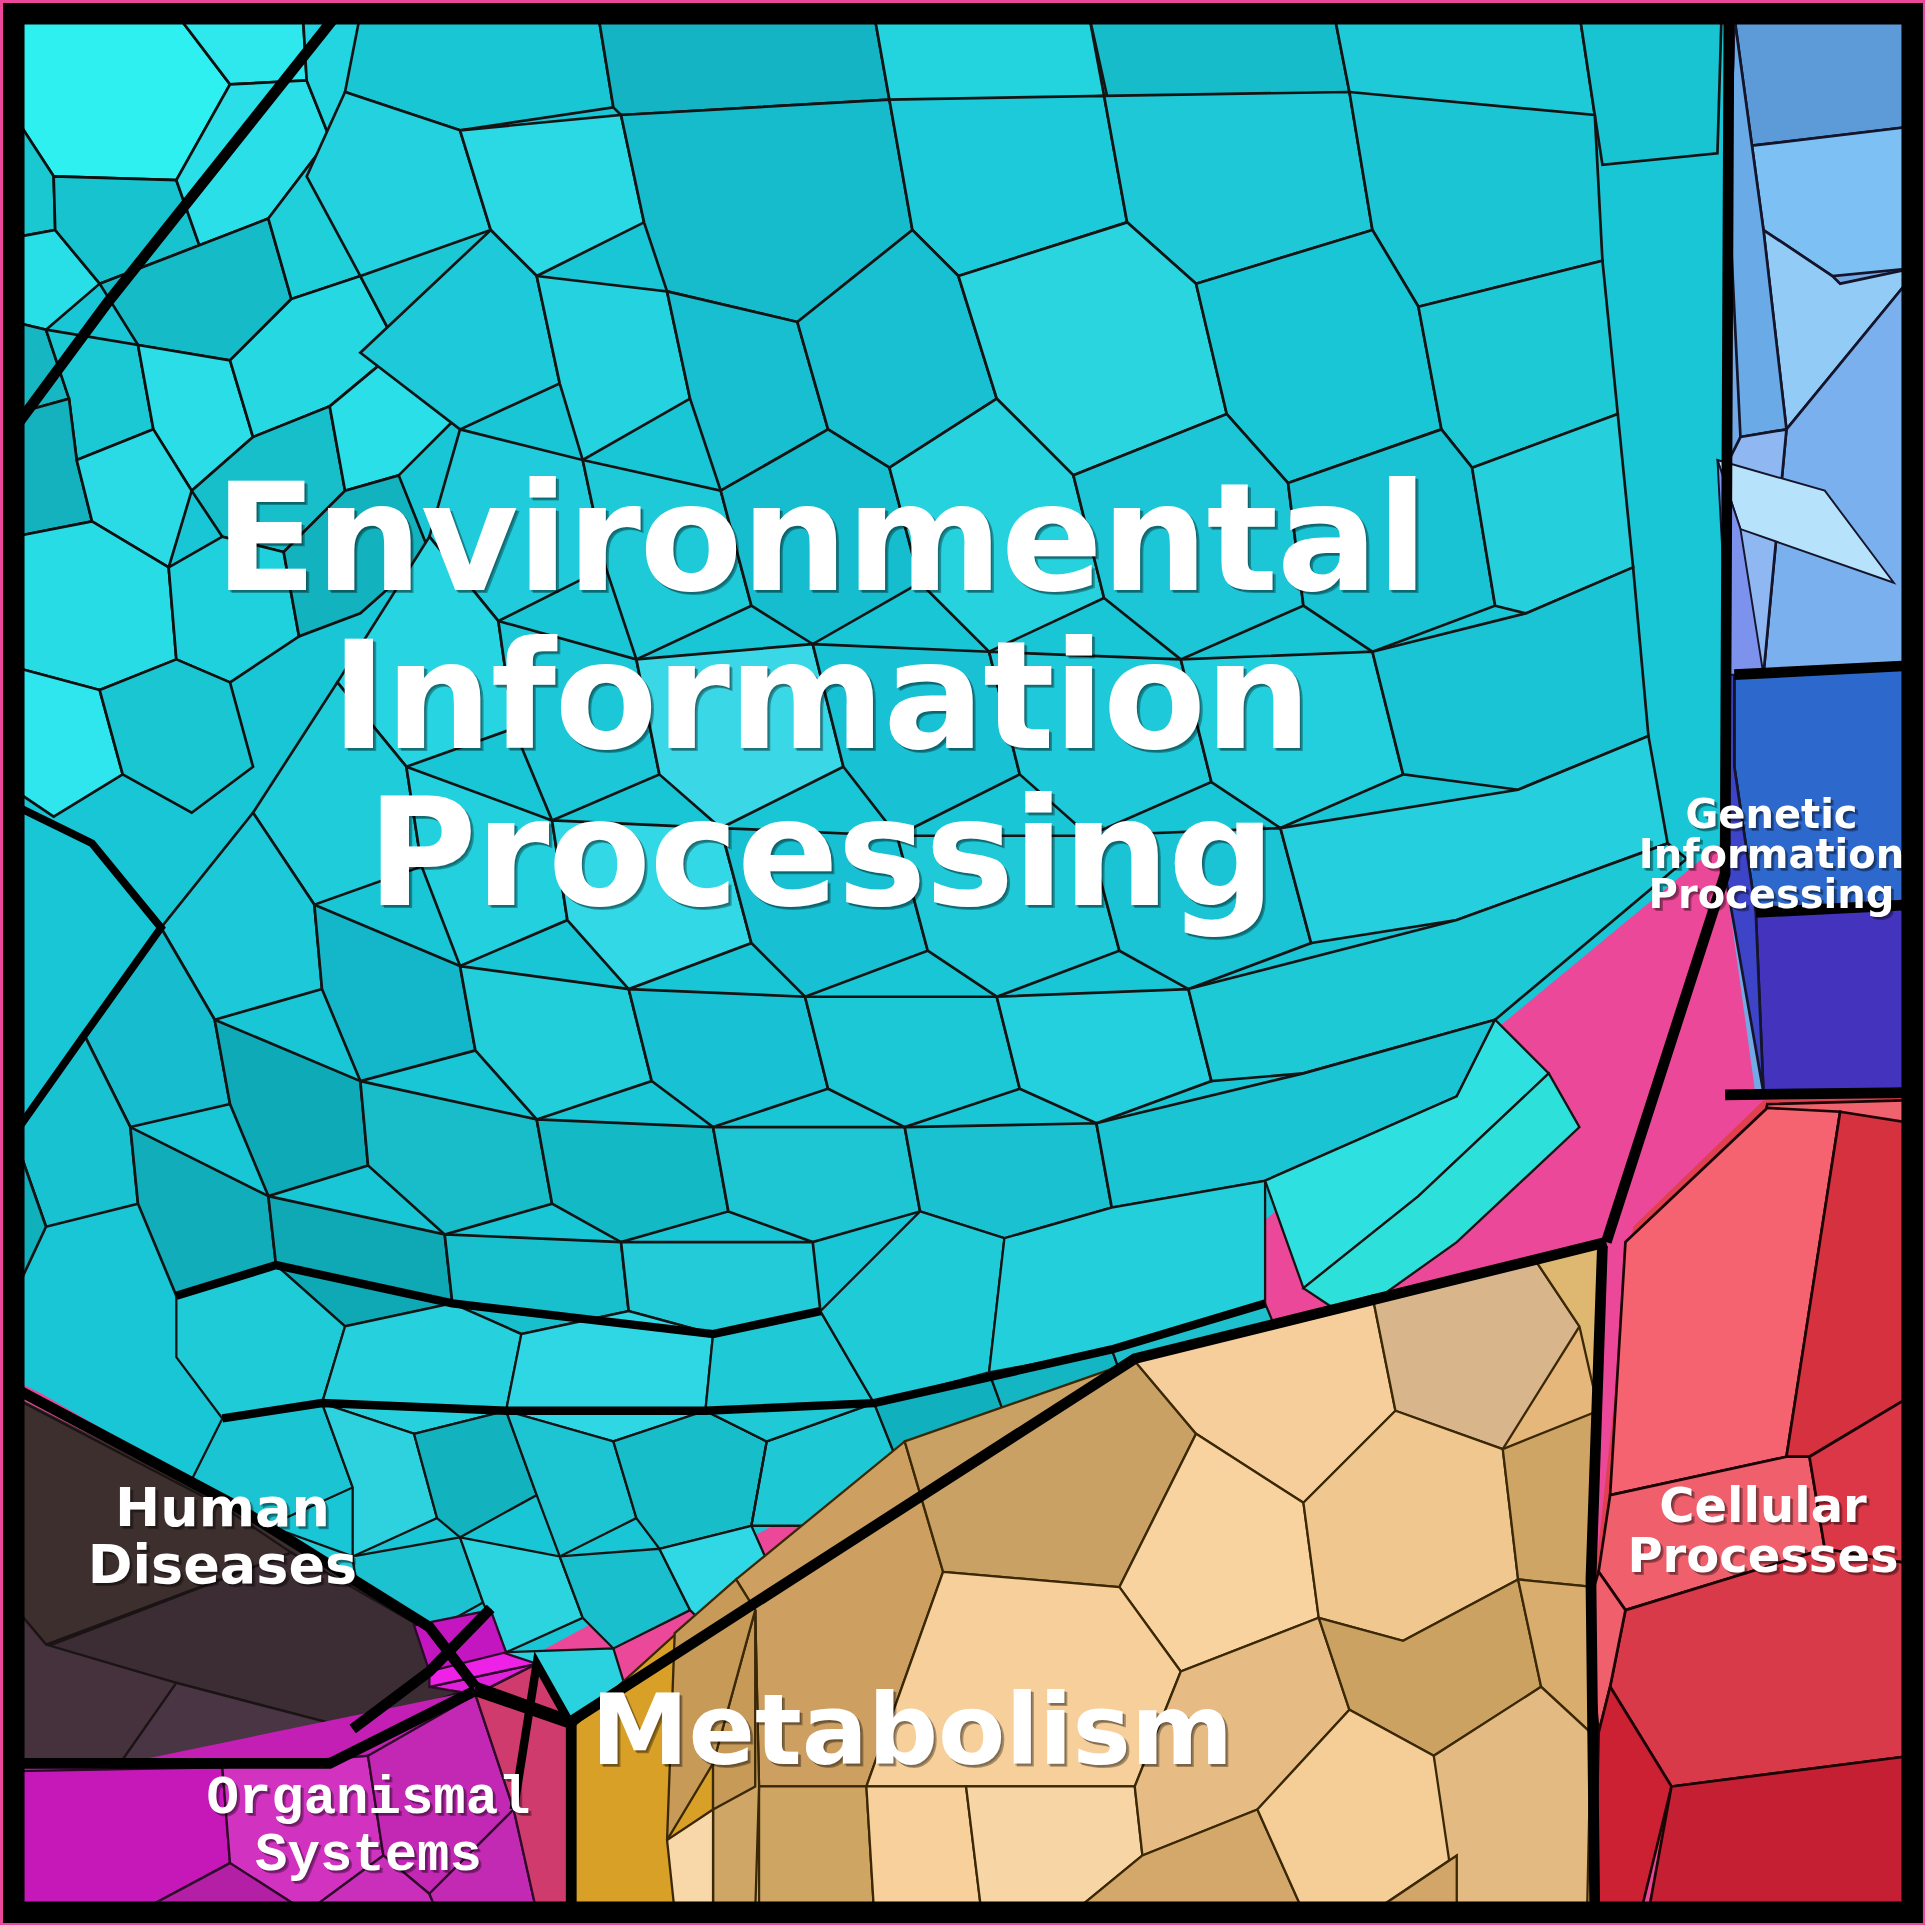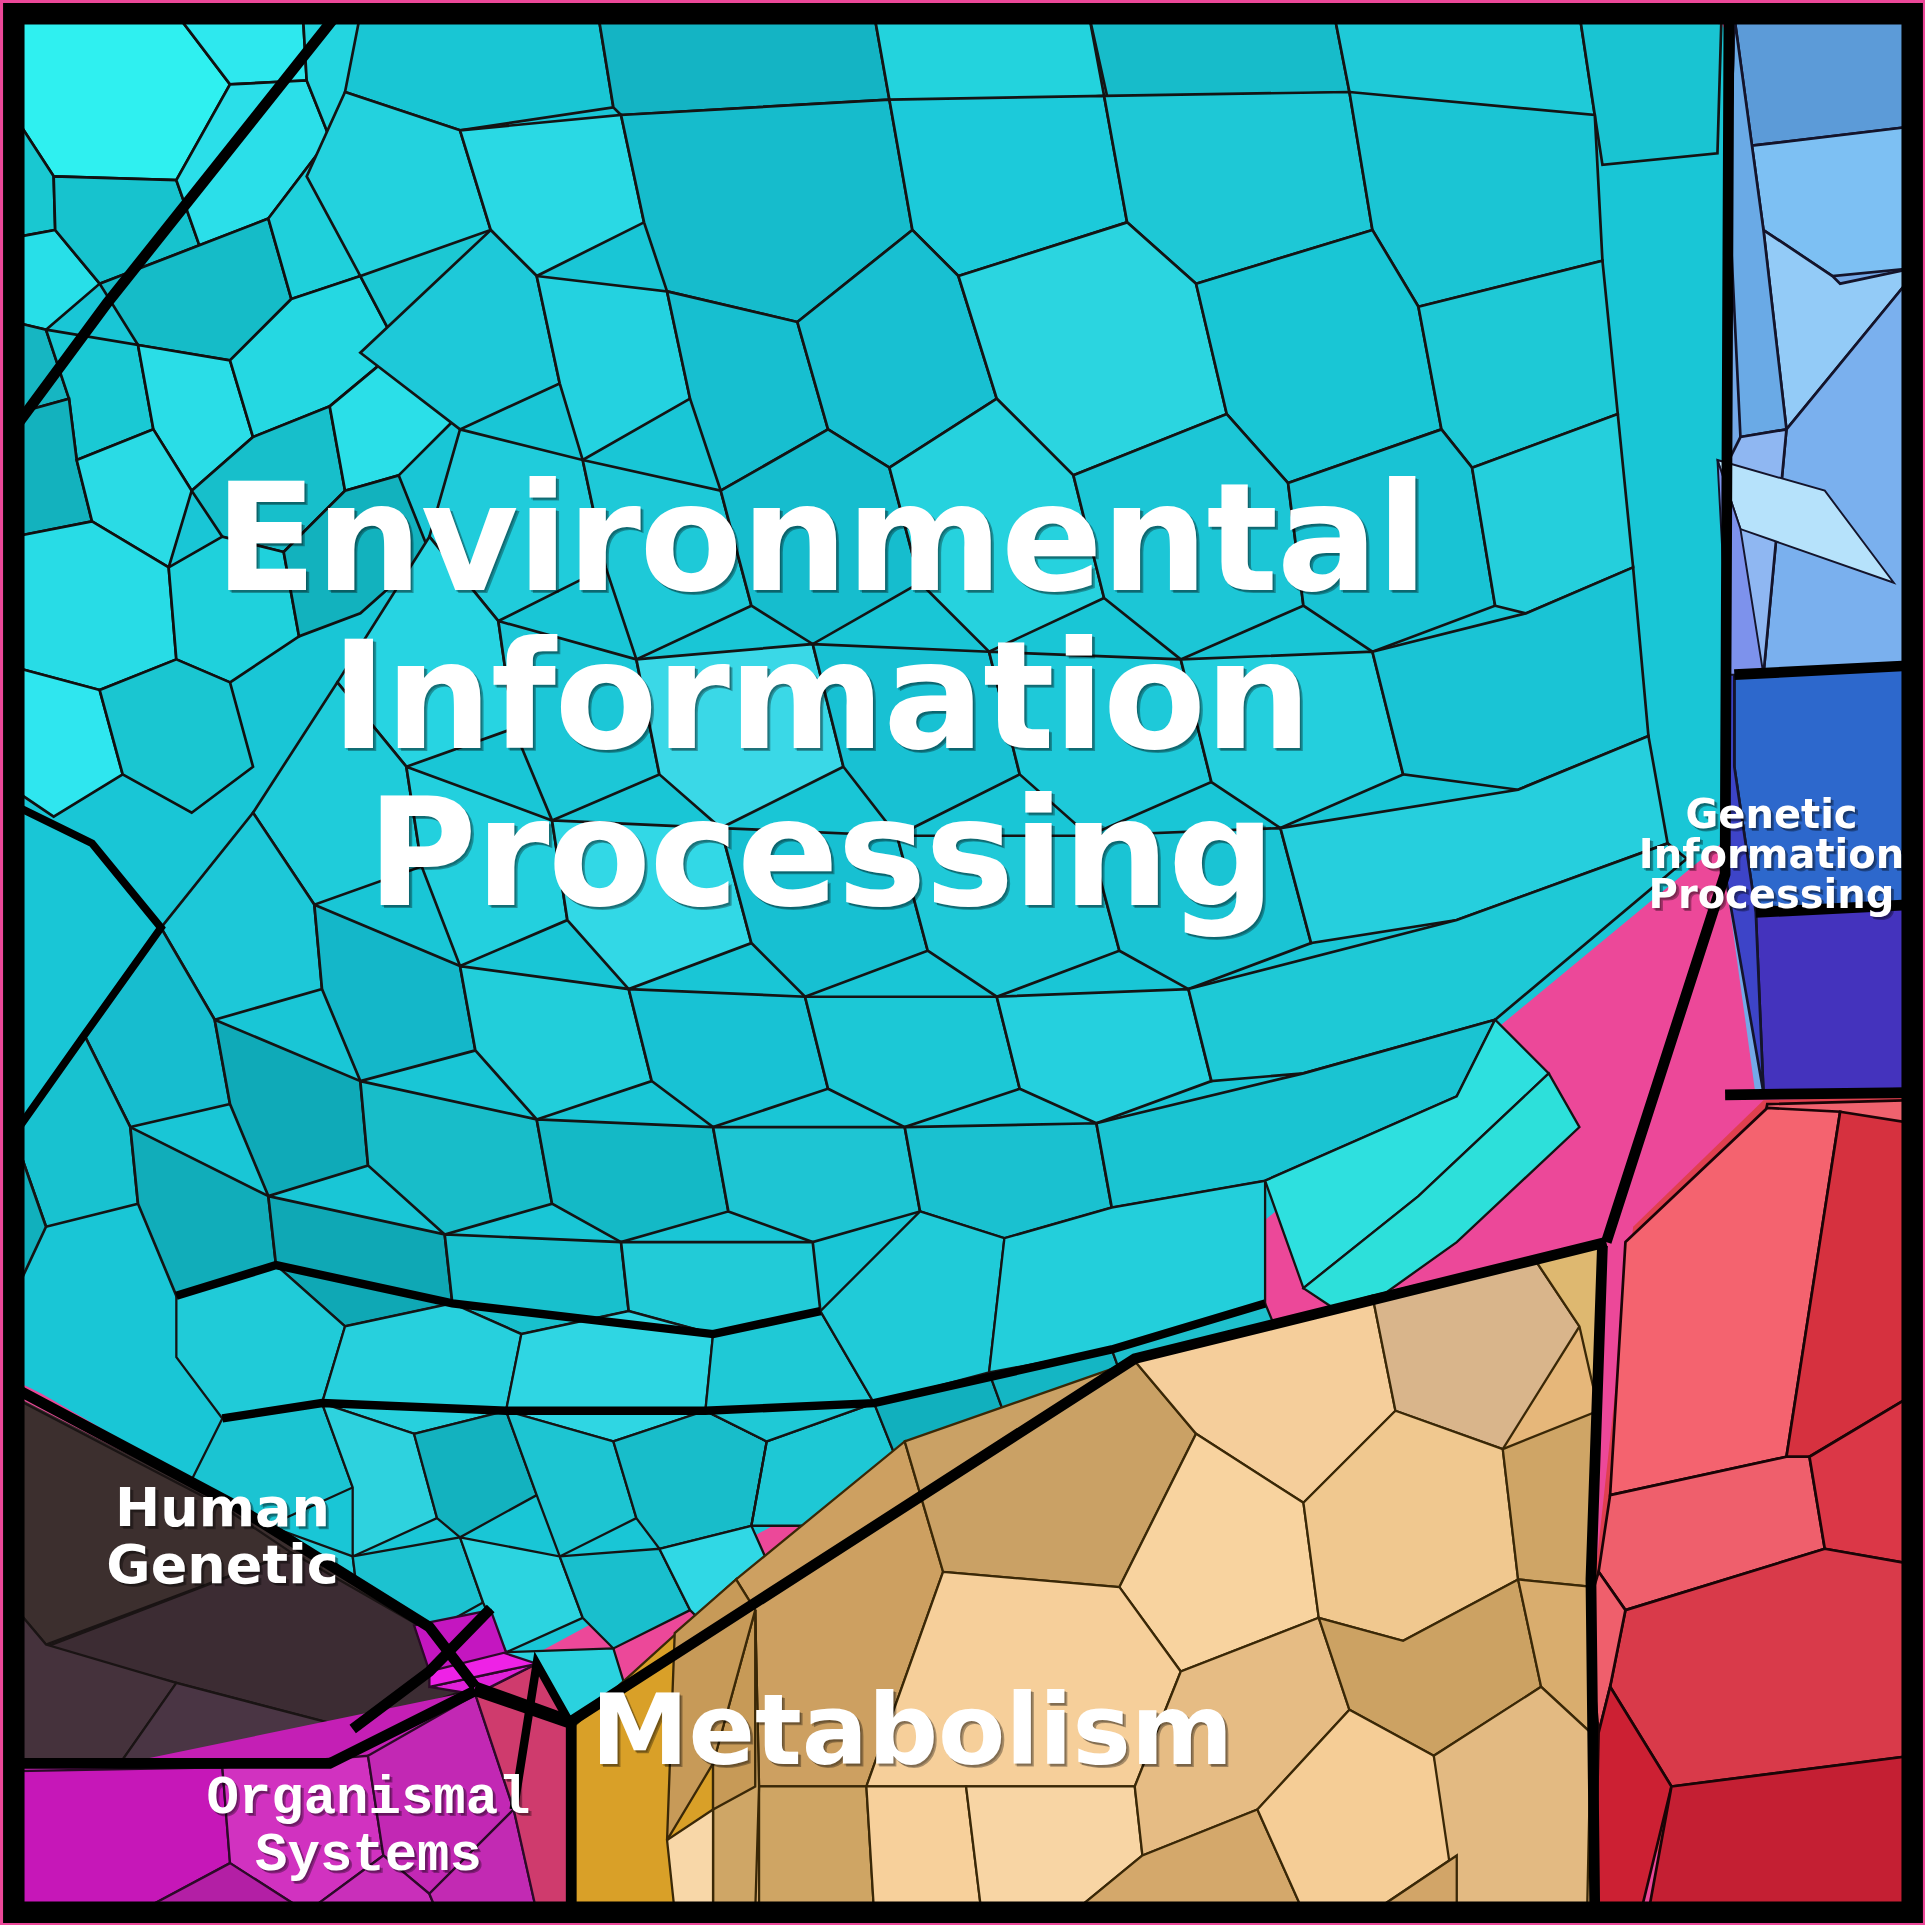--- a/index.html
+++ b/index.html
@@ -312,21 +312,23 @@
 <div class="lbl" id="lbl-eip">Environmental
 Information
 Processing</div>
 
 <div class="lbl" id="lbl-metabolism">Metabolism</div>
 
 <div class="lbl" id="lbl-gip">Genetic
 Information
 Processing</div>
 
+<div class="lbl" id="lbl-cellular">Cellular
+Processes</div>
 
 <div class="lbl" id="lbl-human">Human
-Genetic</div>
+Diseases</div>
 
 <div class="lbl" id="lbl-organismal">Organismal
 Systems</div>
 
 </div>
 
 
 </body></html>

